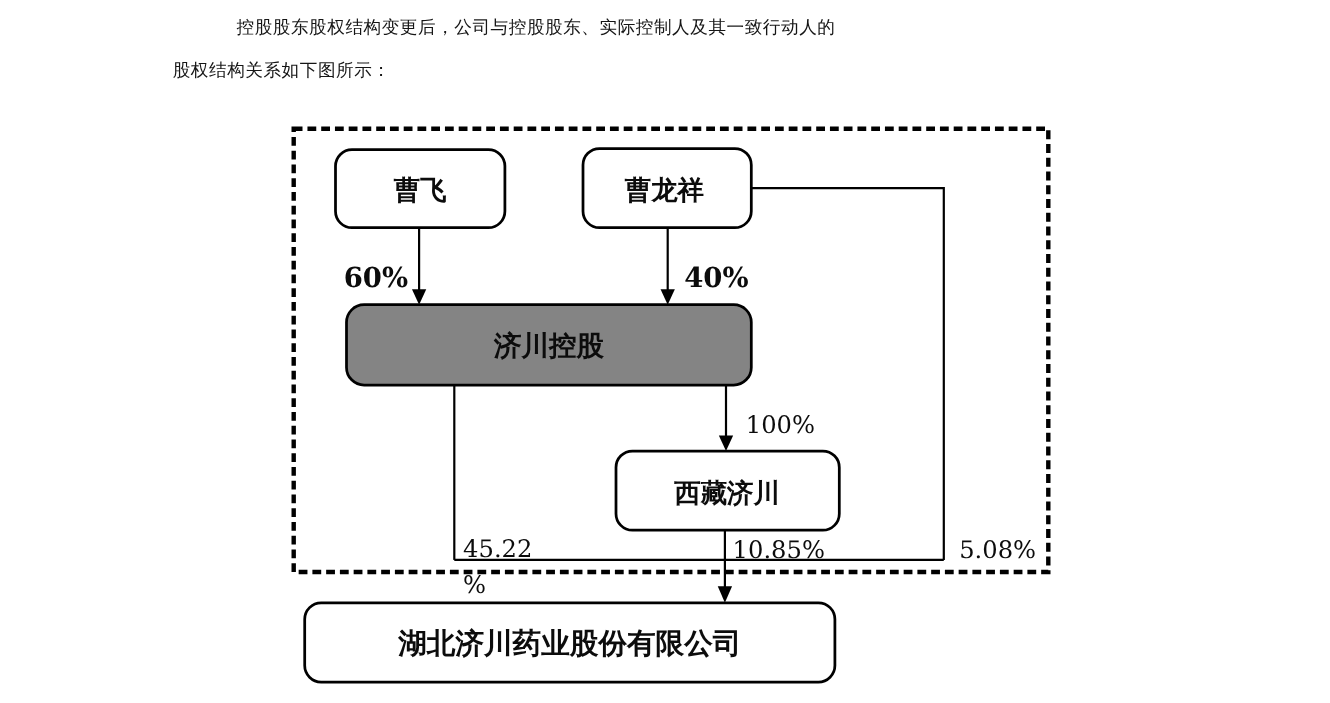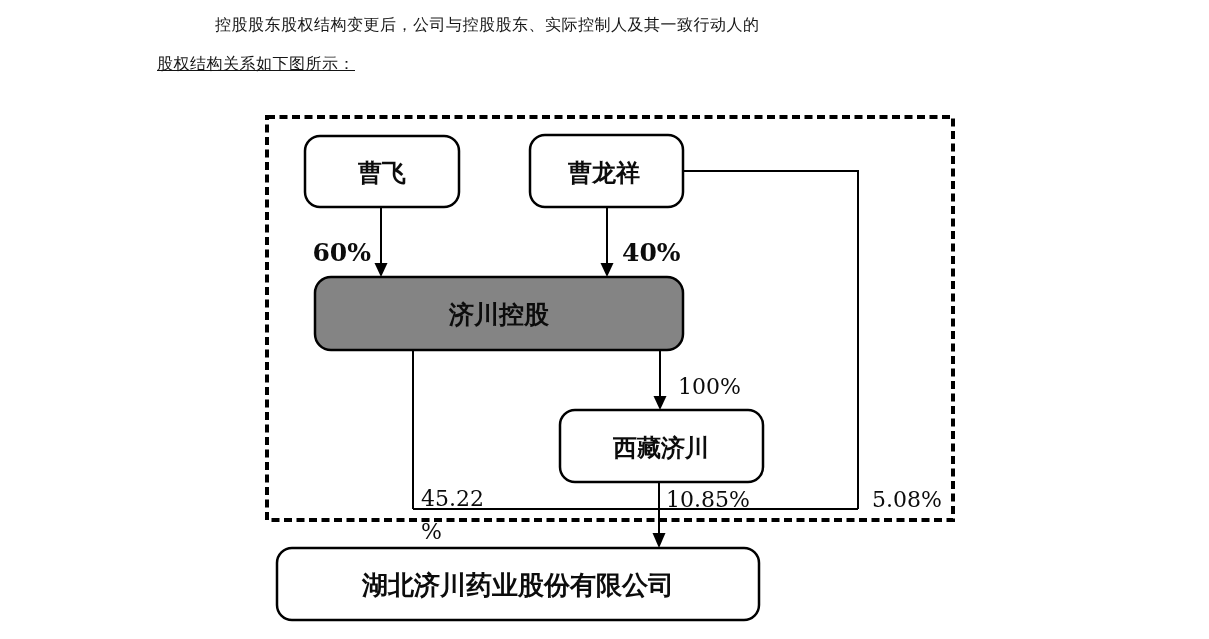--- a/index.html
+++ b/index.html
@@ -12,21 +12,21 @@
     overflow:hidden;
   }
   .para-line{
     position:absolute;
     font-size:16px;
     letter-spacing:0.5px;
     color:#151515;
     white-space:nowrap;
   }
   #para-line1{left:215px;top:15px;}
-  #para-line2{left:157px;top:54px;text-decoration:underline;}
+  #para-line2{left:157px;top:54px;}
   #diagram-svg{position:absolute;left:0;top:0;}
   .node-label{
     font-family:"DejaVu Serif","Liberation Serif",serif;
     font-weight:600;
     fill:#0c0c0c;
   }
   .pct-bold{
     font-family:"DejaVu Serif","Liberation Serif",serif;
     font-weight:bold;
     fill:#0c0c0c;

